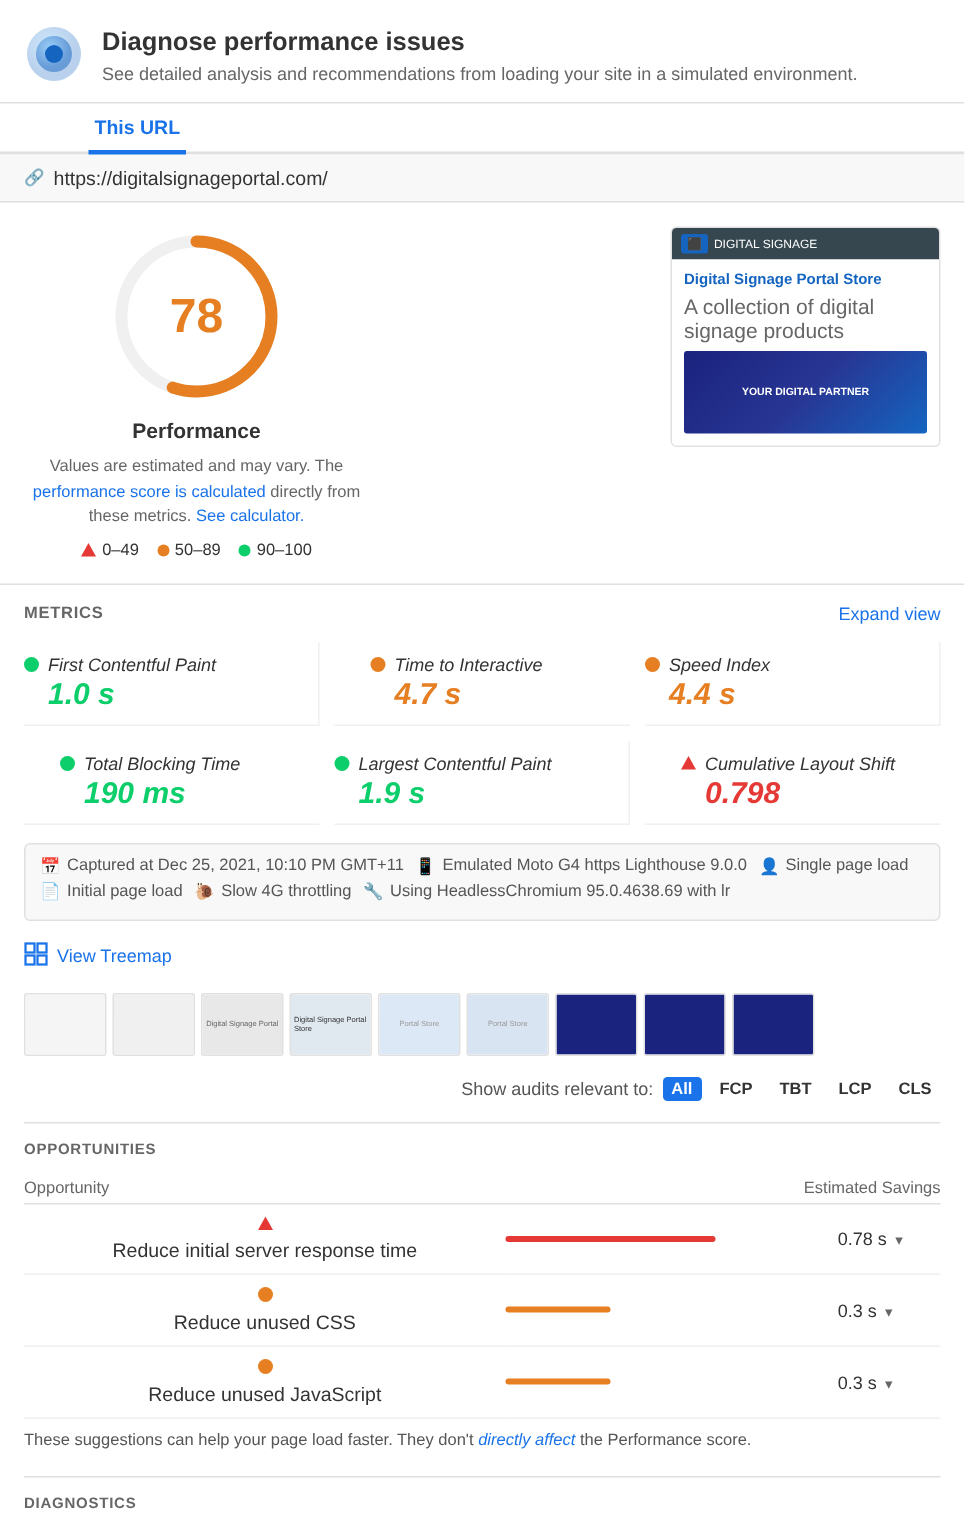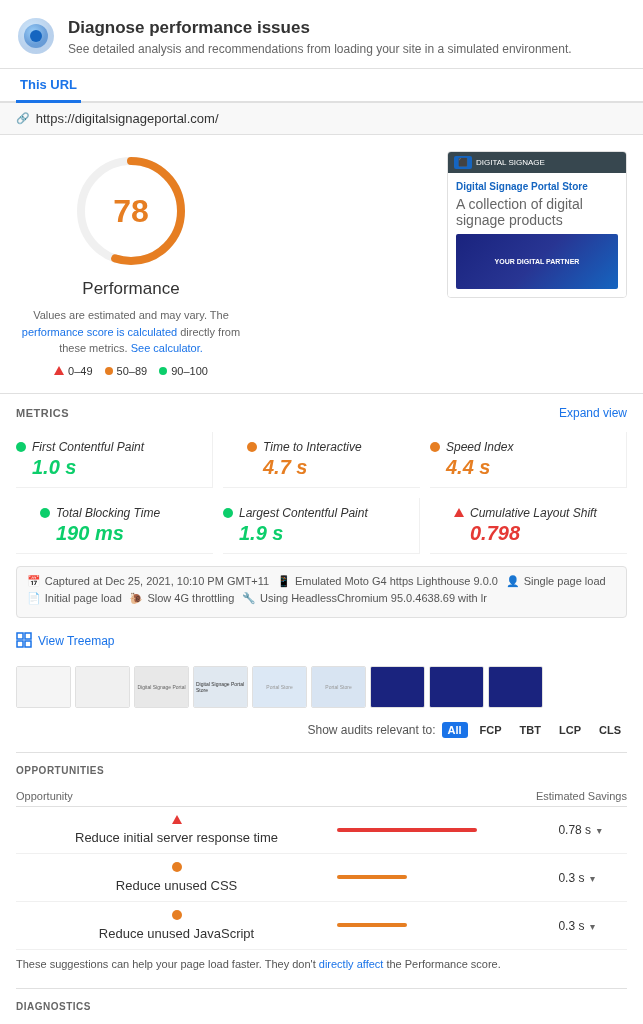--- a/index.html
+++ b/index.html
@@ -5,35 +5,35 @@
     * { box-sizing: border-box; margin: 0; padding: 0; }
     body { font-family: Arial, sans-serif; font-size: 13px; color: #333; background: #fff; width: 643px; overflow-x: hidden; }
     
     .header { display: flex; align-items: flex-end; padding: 16px 16px 12px; border-bottom: 1px solid #e0e0e0; }
     .header-icon { width: 40px; height: 40px; margin-right: 12px; flex-shrink: 0; }
     .header-icon svg { width: 40px; height: 40px; }
     .header-text h1 { font-size: 17px; font-weight: 600; color: #333; margin-bottom: 4px; }
     .header-text p { font-size: 12px; color: #666; }
 
     .tab-bar { border-bottom: 2px solid #e0e0e0; padding: 0 16px; }
-    .tab { display: inline-block; padding: 8px 4px; font-size: 13px; color: #1a73e8; font-weight: 600; border-bottom: 3px solid #1a73e8; margin-bottom: -2px; cursor: pointer; }
+    .tab { display: inline-block; padding: 8px 4px; font-size: 13px; color: #1a73e8; font-weight: 600; border-bottom: 3px solid #1a73e8; margin-bottom: -2px; cursor: pointer; margin-left: 43px; }
 
     .url-bar { display: flex; align-items: center; padding: 8px 16px; background: #f8f8f8; border-bottom: 1px solid #e0e0e0; }
     .url-icon { margin-right: 6px; color: #666; font-size: 11px; }
     .url-text { font-size: 13px; color: #333; }
 
     .main-content { padding: 16px; }
 
     .score-preview-row { display: flex; align-items: flex-start; justify-content: space-between; margin-bottom: 16px; }
     
     .score-section { display: flex; flex-direction: column; align-items: center; width: 230px; }
     .score-circle-container { position: relative; width: 120px; height: 120px; margin-bottom: 8px; }
     .score-circle-container svg { width: 120px; height: 120px; }
     .score-number { position: absolute; top: 50%; left: 50%; transform: translate(-50%, -50%); font-size: 32px; font-weight: 700; color: #e67e22; }
-    .score-label { font-size: 17px; font-weight: 400; color: #333; margin-bottom: 8px; }
+    .score-label { font-size: 14px; font-weight: 700; color: #333; margin-bottom: 8px; }
     .score-note { font-size: 11px; color: #666; text-align: center; line-height: 1.5; margin-bottom: 8px; max-width: 220px; }
     .score-note a { color: #1a73e8; text-decoration: none; }
     .score-legend { display: flex; align-items: center; gap: 12px; font-size: 11px; }
     .legend-item { display: flex; align-items: center; gap: 4px; }
     .legend-dot { width: 8px; height: 8px; border-radius: 50%; }
     .legend-triangle { width: 0; height: 0; border-left: 5px solid transparent; border-right: 5px solid transparent; border-bottom: 9px solid #e53935; }
 
     .preview-section { width: 180px; border: 1px solid #e0e0e0; border-radius: 4px; overflow: hidden; }
     .preview-header { background: #37474f; display: flex; align-items: center; padding: 4px 6px; }
     .preview-logo { background: #1565c0; color: #fff; font-size: 8px; padding: 2px 4px; border-radius: 2px; margin-right: 4px; font-weight: 700; }
@@ -90,21 +90,21 @@
     .opp-row { border-bottom: 1px solid #f0f0f0; }
     .opp-row td { padding: 8px 0; vertical-align: middle; }
     .opp-name-cell { display: flex; align-items: center; gap: 6px; flex-direction: column; }
     .opp-bar-cell { padding-right: 4px; }
     .opp-savings { font-size: 12px; color: #333; text-align: right; white-space: nowrap; cursor: pointer; }
     .opp-savings-chevron { color: #666; font-size: 10px; margin-left: 2px; }
     .opp-bar { height: 4px; border-radius: 2px; }
     .opp-bar-red { background: #e53935; }
     .opp-bar-orange { background: #e67e22; }
     .opp-note { font-size: 11px; color: #555; margin-bottom: 16px; line-height: 1.5; }
-    .opp-note a { color: #1a73e8; text-decoration: none; }
+    .opp-note a { color: #1a73e8; text-decoration: none; font-style: italic; }
 
     .diagnostics-list { margin-top: 4px; }
     .diag-item { display: flex; align-items: center; justify-content: space-between; padding: 10px 0; border-bottom: 1px solid #f0f0f0; cursor: pointer; }
   </style>
 </head>
 <body>
 
 <div class="header">
   <div class="header-icon">
     <svg viewBox="0 0 40 40" xmlns="http://www.w3.org/2000/svg">

